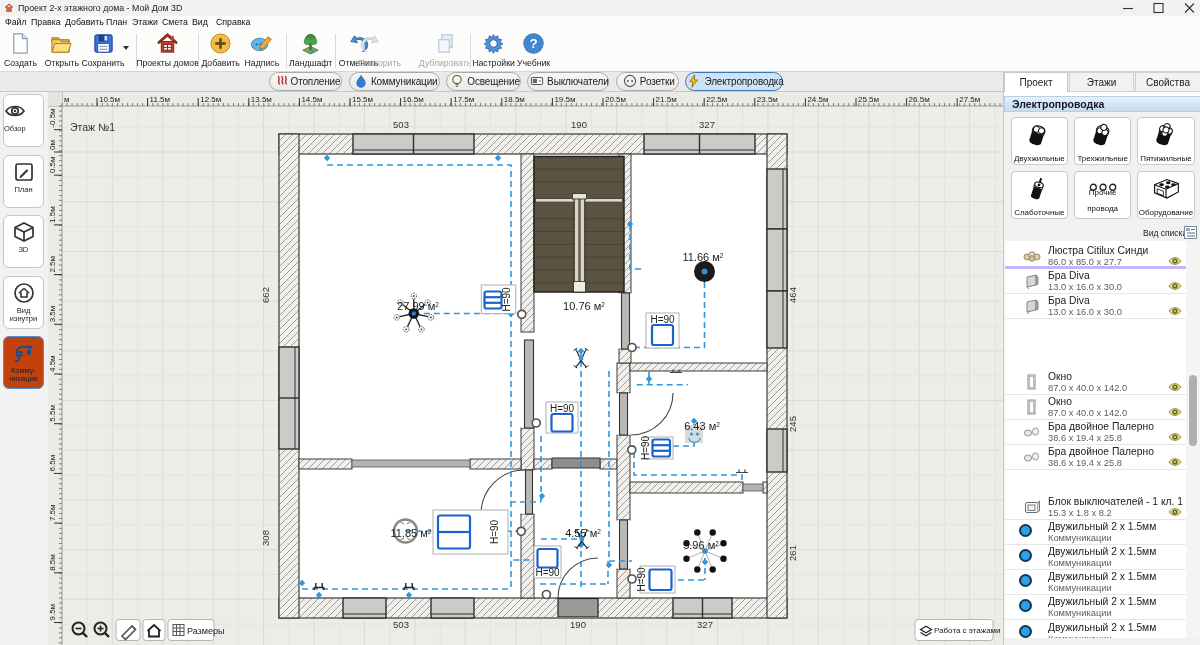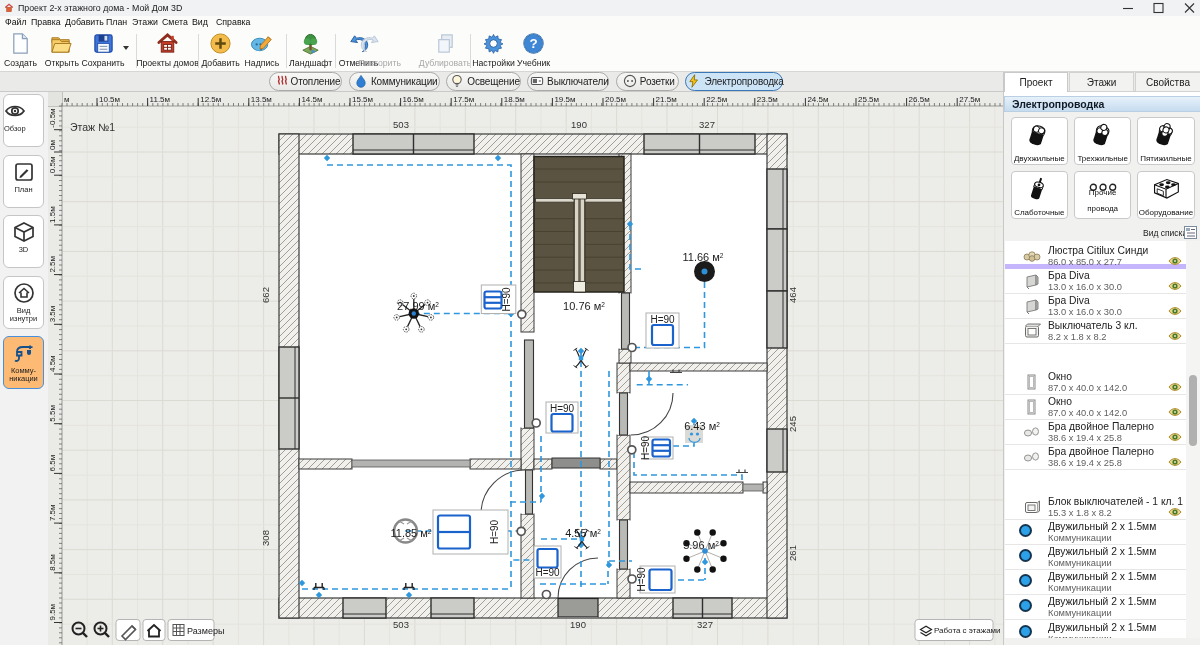--- a/index.html
+++ b/index.html
@@ -163,21 +163,21 @@
         <path d="M14,8 l1.5,1.5" stroke="#fff" stroke-width="0.8"></path>
       </svg></div><div style="font-size:7.5px;color:#222;margin-top:-1px;line-height:8px">План</div></div>
 <div class="abs" style="left:3px;top:215px;width:41px;height:53px;background:#fff;border:1px solid #c5c5c5;border-radius:6px;text-align:center"><div style="margin-top:5px;display:inline-block"><svg width="22" height="22" viewBox="0 0 22 22">
         <path d="M11,2 L20,6.5 V15.5 L11,20 L2,15.5 V6.5 Z" fill="none" stroke="#333" stroke-width="1.7"></path>
         <path d="M2,6.5 L11,11 L20,6.5 M11,11 V20" fill="none" stroke="#333" stroke-width="1.7"></path>
       </svg></div><div style="font-size:7.5px;color:#222;margin-top:-1px;line-height:8px">3D</div></div>
 <div class="abs" style="left:3px;top:275.5px;width:41px;height:53px;background:#fff;border:1px solid #c5c5c5;border-radius:6px;text-align:center"><div style="margin-top:5px;display:inline-block"><svg width="22" height="22" viewBox="0 0 22 22">
         <circle cx="11" cy="11" r="9" fill="none" stroke="#333" stroke-width="1.7"></circle>
         <path d="M6,11 L11,6.5 L16,11 M8,10.5 v4.5 h6 v-4.5" fill="none" stroke="#333" stroke-width="1.6"></path>
       </svg></div><div style="font-size:7.5px;color:#222;margin-top:-1px;line-height:8px">Вид<br>изнутри</div></div>
-<div class="abs" style="left:3px;top:336px;width:41px;height:53px;background:#fdba74;border:1.5px solid #4a90d9;border-radius:6px;text-align:center"><div style="margin-top:5px;display:inline-block"><svg width="22" height="22" viewBox="0 0 22 22">
+<div class="abs" style="left:3px;top:336px;width:41px;height:53px;background:#c2410c;border:1.5px solid #4a90d9;border-radius:6px;text-align:center"><div style="margin-top:5px;display:inline-block"><svg width="22" height="22" viewBox="0 0 22 22">
         <path d="M4,10 q0,-5 6,-5 h7 M17,3.5 v3.5 M19.5,5.2 h-5 M4,10 h4.5 v3.5 h-4.5 Z M6,13.5 v3 a2.5,2.5 0 0 1 -4,2" fill="none" stroke="#15508c" stroke-width="1.8"></path>
         <path d="M14,8 h4 v3 q0,2 -2,2 q-2,0 -2,-2 Z" fill="#15508c"></path>
       </svg></div><div style="font-size:7.5px;color:#222;margin-top:-1px;line-height:8px">Комму-<br>никации</div></div>
 <div class="abs" style="left:48px;top:92px;width:955px;height:553px;overflow:hidden">
     <svg width="955" height="553" viewBox="0 0 955 553" style="position:absolute;left:0;top:0">
       <defs>
         <pattern id="hat" width="7" height="7" patternUnits="userSpaceOnUse">
           <rect width="7" height="7" fill="#f1f0ed"></rect>
           <path d="M-1.75,8.75 L8.75,-1.75 M-5.25,5.25 L5.25,-5.25 M1.75,12.25 L12.25,1.75" stroke="#9b9b91" stroke-width="0.95"></path>
         </pattern>
@@ -598,21 +598,21 @@
         </svg></div><div class="abs" style="left:0;bottom:1px;width:100%;font-size:8px;color:#111;line-height:8.5px;white-space:nowrap">Оборудование</div></div>
     <div class="abs" style="left:139px;top:156px;font-size:8.5px;color:#222">Вид списка</div>
     <svg class="abs" style="left:180px;top:154px" width="13" height="13" viewBox="0 0 13 13">
       <rect x="0.5" y="0.5" width="12" height="12" fill="#fff" stroke="#7a8a9a"></rect>
       <rect x="2" y="2" width="4" height="3" fill="#9ab"></rect>
       <line x1="7" y1="3.5" x2="11" y2="3.5" stroke="#667" stroke-width="1"></line>
       <line x1="3" y1="7" x2="11" y2="7" stroke="#667" stroke-width="1"></line>
       <line x1="3" y1="10" x2="11" y2="10" stroke="#667" stroke-width="1"></line>
     </svg>
     <div class="abs" style="left:1px;top:169px;width:181px;height:397px;background:#fff;overflow:hidden">
-      <div class="abs" style="left:0;top:3.0px;width:181px;height:25.1px;border-bottom:5px solid #c4b5fd">
+      <div class="abs" style="left:0;top:3.0px;width:181px;height:25.1px;border-bottom:3px solid #c4b5fd">
         <div class="abs" style="left:17px;top:2px"><svg width="20" height="20" viewBox="0 0 20 20">
             <circle cx="5" cy="11" r="3" fill="#d8cba8" stroke="#8a7a50" stroke-width="0.8"></circle>
             <circle cx="10" cy="9" r="3.2" fill="#e4d8b8" stroke="#8a7a50" stroke-width="0.8"></circle>
             <circle cx="15" cy="11" r="3" fill="#d8cba8" stroke="#8a7a50" stroke-width="0.8"></circle>
             <circle cx="10" cy="12.5" r="2.8" fill="#cfc098" stroke="#8a7a50" stroke-width="0.8"></circle>
           </svg></div>
         <div class="abs" style="left:43px;top:1px;font-size:10.3px;color:#222;white-space:nowrap">Люстра Citilux Синди</div>
         <div class="abs" style="left:43px;top:13px;font-size:9.3px;color:#606060;white-space:nowrap">86.0 x 85.0 x 27.7</div>
         <div class="abs" style="left:163px;top:8px"><svg width="14" height="10" viewBox="0 0 14 10">
             <path d="M1,5 C4,0.5 10,0.5 13,5 C10,9.5 4,9.5 1,5 Z" fill="#e8d48a" stroke="#b08c28" stroke-width="1"></path>
@@ -641,34 +641,20 @@
             <path d="M5,16 l2,2" stroke="#7a7a78" stroke-width="1"></path>
           </svg></div>
         <div class="abs" style="left:43px;top:1px;font-size:10.3px;color:#222;white-space:nowrap">Бра Diva</div>
         <div class="abs" style="left:43px;top:13px;font-size:9.3px;color:#606060;white-space:nowrap">13.0 x 16.0 x 30.0</div>
         <div class="abs" style="left:163px;top:8px"><svg width="14" height="10" viewBox="0 0 14 10">
             <path d="M1,5 C4,0.5 10,0.5 13,5 C10,9.5 4,9.5 1,5 Z" fill="#e8d48a" stroke="#b08c28" stroke-width="1"></path>
             <circle cx="7" cy="5" r="2.6" fill="#4a7a28"></circle>
             <circle cx="7" cy="5" r="1" fill="#d8e8b8"></circle>
           </svg></div>
       </div>
-      <div class="abs" style="left:0;top:78.3px;width:181px;height:25.1px;border-bottom:1px solid #e6e6e6">
-        <div class="abs" style="left:17px;top:2px"><svg width="20" height="20" viewBox="0 0 20 20">
-            <rect x="3.5" y="5" width="13" height="11" rx="1.5" fill="#f2f2f0" stroke="#6a6a68" stroke-width="1"></rect>
-            <rect x="6" y="7.5" width="8" height="6.5" fill="#fff" stroke="#6a6a68" stroke-width="0.9"></rect>
-            <path d="M3.5,5 l2,-2 h13 l-2,2" fill="#e0e0de" stroke="#6a6a68" stroke-width="0.9"></path>
-          </svg></div>
-        <div class="abs" style="left:43px;top:1px;font-size:10.3px;color:#222;white-space:nowrap">Выключатель 3 кл.</div>
-        <div class="abs" style="left:43px;top:13px;font-size:9.3px;color:#606060;white-space:nowrap">8.2 x 1.8 x 8.2</div>
-        <div class="abs" style="left:163px;top:8px"><svg width="14" height="10" viewBox="0 0 14 10">
-            <path d="M1,5 C4,0.5 10,0.5 13,5 C10,9.5 4,9.5 1,5 Z" fill="#e8d48a" stroke="#b08c28" stroke-width="1"></path>
-            <circle cx="7" cy="5" r="2.6" fill="#4a7a28"></circle>
-            <circle cx="7" cy="5" r="1" fill="#d8e8b8"></circle>
-          </svg></div>
-      </div>
       <div class="abs" style="left:0;top:128.5px;width:181px;height:25.1px;border-bottom:1px solid #e6e6e6">
         <div class="abs" style="left:17px;top:2px"><svg width="20" height="20" viewBox="0 0 20 20">
             <rect x="6" y="3" width="7" height="14" fill="#f4f4f2" stroke="#8a8a88" stroke-width="1"></rect>
             <rect x="7.5" y="4.5" width="4" height="11" fill="#fff" stroke="#aaa" stroke-width="0.8"></rect>
           </svg></div>
         <div class="abs" style="left:43px;top:1px;font-size:10.3px;color:#222;white-space:nowrap">Окно</div>
         <div class="abs" style="left:43px;top:13px;font-size:9.3px;color:#606060;white-space:nowrap">87.0 x 40.0 x 142.0</div>
         <div class="abs" style="left:163px;top:8px"><svg width="14" height="10" viewBox="0 0 14 10">
             <path d="M1,5 C4,0.5 10,0.5 13,5 C10,9.5 4,9.5 1,5 Z" fill="#e8d48a" stroke="#b08c28" stroke-width="1"></path>
             <circle cx="7" cy="5" r="2.6" fill="#4a7a28"></circle>

